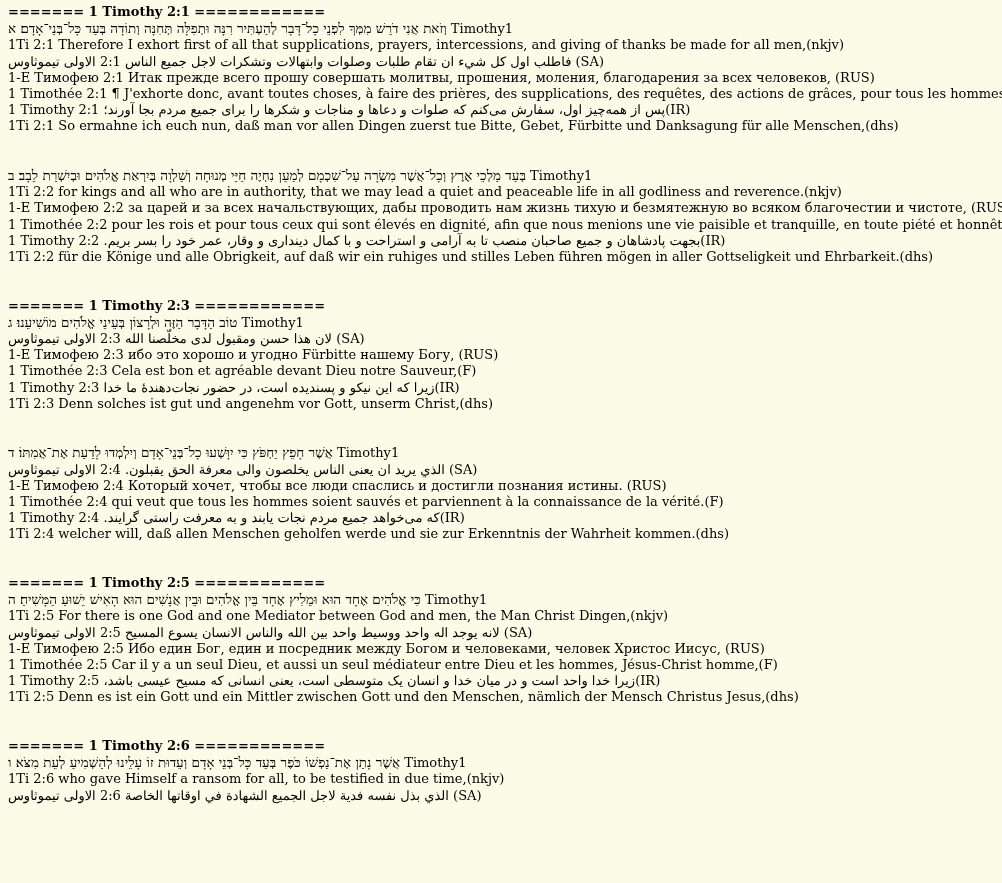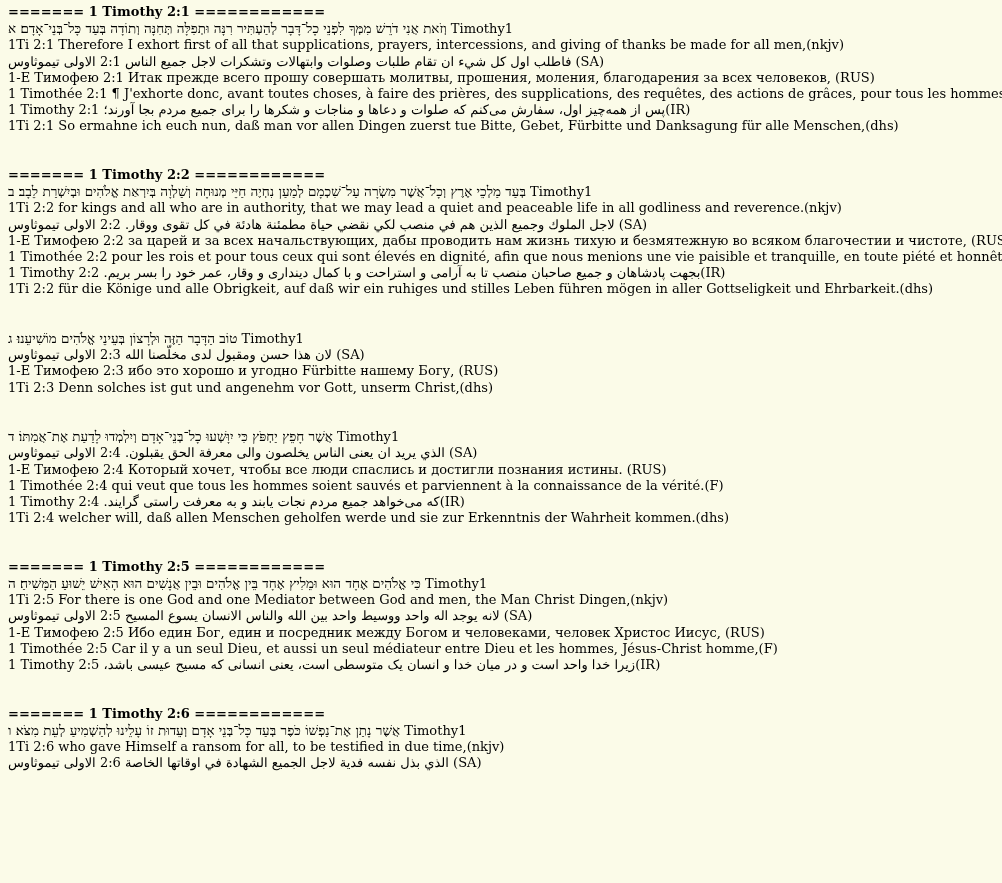--- a/index.html
+++ b/index.html
@@ -26,51 +26,53 @@
       <div class="line"><span class="hdr">======= 1 Timothy 2:1 ============</span></div>
       <div class="line"><span class="he">וְזֹאת אֲנִי דֹרֵשׁ מִמְּךָ לִפְנֵי כָל־דָּבָר לְהַעְתִּיר רִנָּה וּתְפִלָּה תְּחִנָּה וְתוֹדָה בְּעַד כָּל־בְּנֵי־אָדָם׃ א</span> <span>Timothy1</span></div>
       <div class="line"><span>1Ti</span> <span>2:1</span> <span>Therefore I exhort first of all that supplications, prayers, intercessions, and giving of thanks be made for all men,</span><span>(nkjv)</span></div>
       <div class="line"><span class="rtl">الاولى تيموثاوس</span> <span>2:1</span> <span class="rtl">فاطلب اول كل شيء ان تقام طلبات وصلوات وابتهالات وتشكرات لاجل جميع الناس</span> <span>(SA)</span></div>
       <div class="line"><span>1-Е Тимофею</span> <span>2:1</span> <span>Итак прежде всего прошу совершать молитвы, прошения, моления, благодарения за всех человеков,</span> <span>(RUS)</span></div>
       <div class="line"><span>1 Timothée</span> <span>2:1</span> <span>¶ J'exhorte donc, avant toutes choses, à faire des prières, des supplications, des requêtes, des actions de grâces, pour tous les hommes,</span></div>
       <div class="line"><span>1 Timothy</span> <span>2:1</span> <span class="rtl">پس از همه‌چیز اول، سفارش می‌کنم که صلوات و دعاها و مناجات و شکرها را برای جمیع مردم بجا آورند؛</span><span>(IR)</span></div>
       <div class="line"><span>1Ti</span> <span>2:1</span> <span>So ermahne ich euch nun, daß man vor allen Dingen zuerst tue Bitte, Gebet, Fürbitte und Danksagung für alle Menschen,</span><span>(dhs)</span></div>
     </div>
     <div class="verse-block">
-      <div class="line"><span class="hdr">======= 1 Timothy 2:2 ============</span></div>
       <div class="line"><span class="he">בְּעַד מַלְכֵי אֶרֶץ וְכָל־אֲשֶׁר מִשְׂרָה עַל־שִׁכְמָם לְמַעַן נִחְיֶה חַיֵּי מְנוּחָה וְשַׁלְוָה בְּיִרְאַת אֱלֹהִים וּבְיִשְׁרַת לֵבָב׃ ב</span> <span>Timothy1</span></div>
       <div class="line"><span>1Ti</span> <span>2:2</span> <span>for kings and all who are in authority, that we may lead a quiet and peaceable life in all godliness and reverence.</span><span>(nkjv)</span></div>
-      <div class="line"><span class="rtl">الاولى تيموثاوس</span> <span>2:2</span> <span class="rtl">لاجل الملوك وجميع الذين هم في منصب لكي نقضي حياة مطمئنة هادئة في كل تقوى ووقار.</span> <span>(SA)</span></div>
       <div class="line"><span>1-Е Тимофею</span> <span>2:2</span> <span>за царей и за всех начальствующих, дабы проводить нам жизнь тихую и безмятежную во всяком благочестии и чистоте,</span> <span>(RUS)</span></div>
       <div class="line"><span>1 Timothée</span> <span>2:2</span> <span>pour les rois et pour tous ceux qui sont élevés en dignité, afin que nous menions une vie paisible et tranquille, en toute piété et honnêteté.</span></div>
       <div class="line"><span>1 Timothy</span> <span>2:2</span> <span class="rtl">بجهت پادشاهان و جمیع صاحبان منصب تا به آرامی و استراحت و با کمال دینداری و وقار، عمر خود را بسر بریم.</span><span>(IR)</span></div>
       <div class="line"><span>1Ti</span> <span>2:2</span> <span>für die Könige und alle Obrigkeit, auf daß wir ein ruhiges und stilles Leben führen mögen in aller Gottseligkeit und Ehrbarkeit.</span><span>(dhs)</span></div>
     </div>
     <div class="verse-block">
+      <div class="line"><span class="hdr">======= 1 Timothy 2:3 ============</span></div>
       <div class="line"><span class="he">טוֹב הַדָּבָר הַזֶּה וּלְרָצוֹן בְּעֵינֵי אֱלֹהִים מוֹשִׁיעֵנוּ׃ ג</span> <span>Timothy1</span></div>
       <div class="line"><span class="rtl">الاولى تيموثاوس</span> <span>2:3</span> <span class="rtl">لان هذا حسن ومقبول لدى مخلّصنا الله</span> <span>(SA)</span></div>
       <div class="line"><span>1-Е Тимофею</span> <span>2:3</span> <span>ибо это хорошо и угодно Fürbitte нашему Богу, </span> <span>(RUS)</span></div>
+      <div class="line"><span>1 Timothée</span> <span>2:3</span> <span>Cela est bon et agréable devant Dieu notre Sauveur,</span><span>(F)</span></div>
+      <div class="line"><span>1 Timothy</span> <span>2:3</span> <span class="rtl">زیرا که این نیکو و پسندیده است، در حضور نجات‌دهندهٔ ما خدا</span><span>(IR)</span></div>
       <div class="line"><span>1Ti</span> <span>2:3</span> <span>Denn solches ist gut und angenehm vor Gott, unserm Christ,</span><span>(dhs)</span></div>
     </div>
     <div class="verse-block">
       <div class="line"><span class="he">אֲשֶׁר חָפֵץ יַחְפֹּץ כִּי יִוָּשְׁעוּ כָל־בְּנֵי־אָדָם וְיִלְמְדוּ לָדַעַת אֶת־אֲמִתּוֹ׃ ד</span> <span>Timothy1</span></div>
       <div class="line"><span class="rtl">الاولى تيموثاوس</span> <span>2:4</span> <span class="rtl">الذي يريد ان یعنی الناس يخلصون والى معرفة الحق يقبلون.</span> <span>(SA)</span></div>
       <div class="line"><span>1-Е Тимофею</span> <span>2:4</span> <span>Который хочет, чтобы все люди спаслись и достигли познания истины.</span> <span>(RUS)</span></div>
       <div class="line"><span>1 Timothée</span> <span>2:4</span> <span>qui veut que tous les hommes soient sauvés et parviennent à la connaissance de la vérité.</span><span>(F)</span></div>
       <div class="line"><span>1 Timothy</span> <span>2:4</span> <span class="rtl">که می‌خواهد جمیع مردم نجات یابند و به معرفت راستی گرایند.</span><span>(IR)</span></div>
       <div class="line"><span>1Ti</span> <span>2:4</span> <span>welcher will, daß allen Menschen geholfen werde und sie zur Erkenntnis der Wahrheit kommen.</span><span>(dhs)</span></div>
     </div>
     <div class="verse-block">
       <div class="line"><span class="hdr">======= 1 Timothy 2:5 ============</span></div>
       <div class="line"><span class="he">כִּי אֱלֹהִים אֶחָד הוּא וּמֵלִיץ אֶחָד בֵּין אֱלֹהִים וּבֵין אֲנָשִׁים הוּא הָאִישׁ יֵשׁוּעַ הַמָּשִׁיחַ׃ ה</span> <span>Timothy1</span></div>
       <div class="line"><span>1Ti</span> <span>2:5</span> <span>For there is one God and one Mediator between God and men, the Man Christ Dingen,</span><span>(nkjv)</span></div>
       <div class="line"><span class="rtl">الاولى تيموثاوس</span> <span>2:5</span> <span class="rtl">لانه يوجد اله واحد ووسيط واحد بين الله والناس الانسان يسوع المسيح</span> <span>(SA)</span></div>
       <div class="line"><span>1-Е Тимофею</span> <span>2:5</span> <span>Ибо един Бог, един и посредник между Богом и человеками, человек Христос Иисус,</span> <span>(RUS)</span></div>
       <div class="line"><span>1 Timothée</span> <span>2:5</span> <span>Car il y a un seul Dieu, et aussi un seul médiateur entre Dieu et les hommes, Jésus-Christ homme,</span><span>(F)</span></div>
       <div class="line"><span>1 Timothy</span> <span>2:5</span> <span class="rtl">زیرا خدا واحد است و در میان خدا و انسان یک متوسطی است، یعنی انسانی که مسیح عیسی باشد،</span><span>(IR)</span></div>
+      <div class="line"><span>1Ti</span> <span>2:5</span> <span>Denn es ist ein Gott und ein Mittler zwischen Gott und den Menschen, nämlich der Mensch Christus Jesus,</span><span>(dhs)</span></div>
     </div>
     <div class="verse-block">
       <div class="line"><span class="hdr">======= 1 Timothy 2:6 ============</span></div>
       <div class="line"><span class="he">אֲשֶׁר נָתַן אֶת־נַפְשׁוֹ כֹּפֶר בְּעַד כָּל־בְּנֵי אָדָם וְעֵדוּת זוֹ עָלֵינוּ לְהַשְׁמִיעַ לְעֵת מִצֹּא׃ ו</span> <span>Timothy1</span></div>
       <div class="line"><span>1Ti</span> <span>2:6</span> <span>who gave Himself a ransom for all, to be testified in due time,</span><span>(nkjv)</span></div>
       <div class="line"><span class="rtl">الاولى تيموثاوس</span> <span>2:6</span> <span class="rtl">الذي بذل نفسه فدية لاجل الجميع الشهادة في اوقاتها الخاصة</span> <span>(SA)</span></div>
     </div>
   </main>
 
 </body></html>

